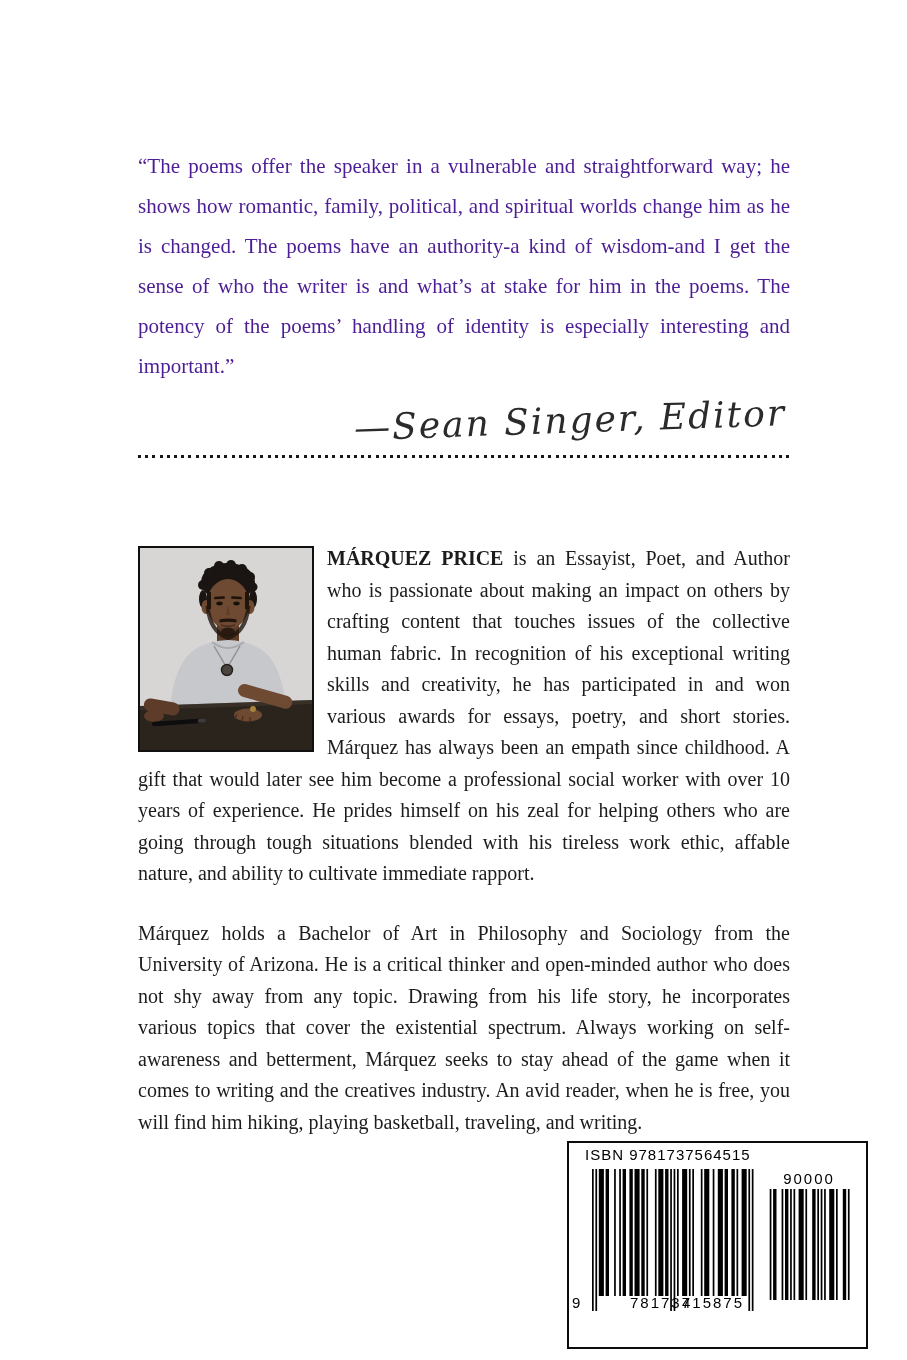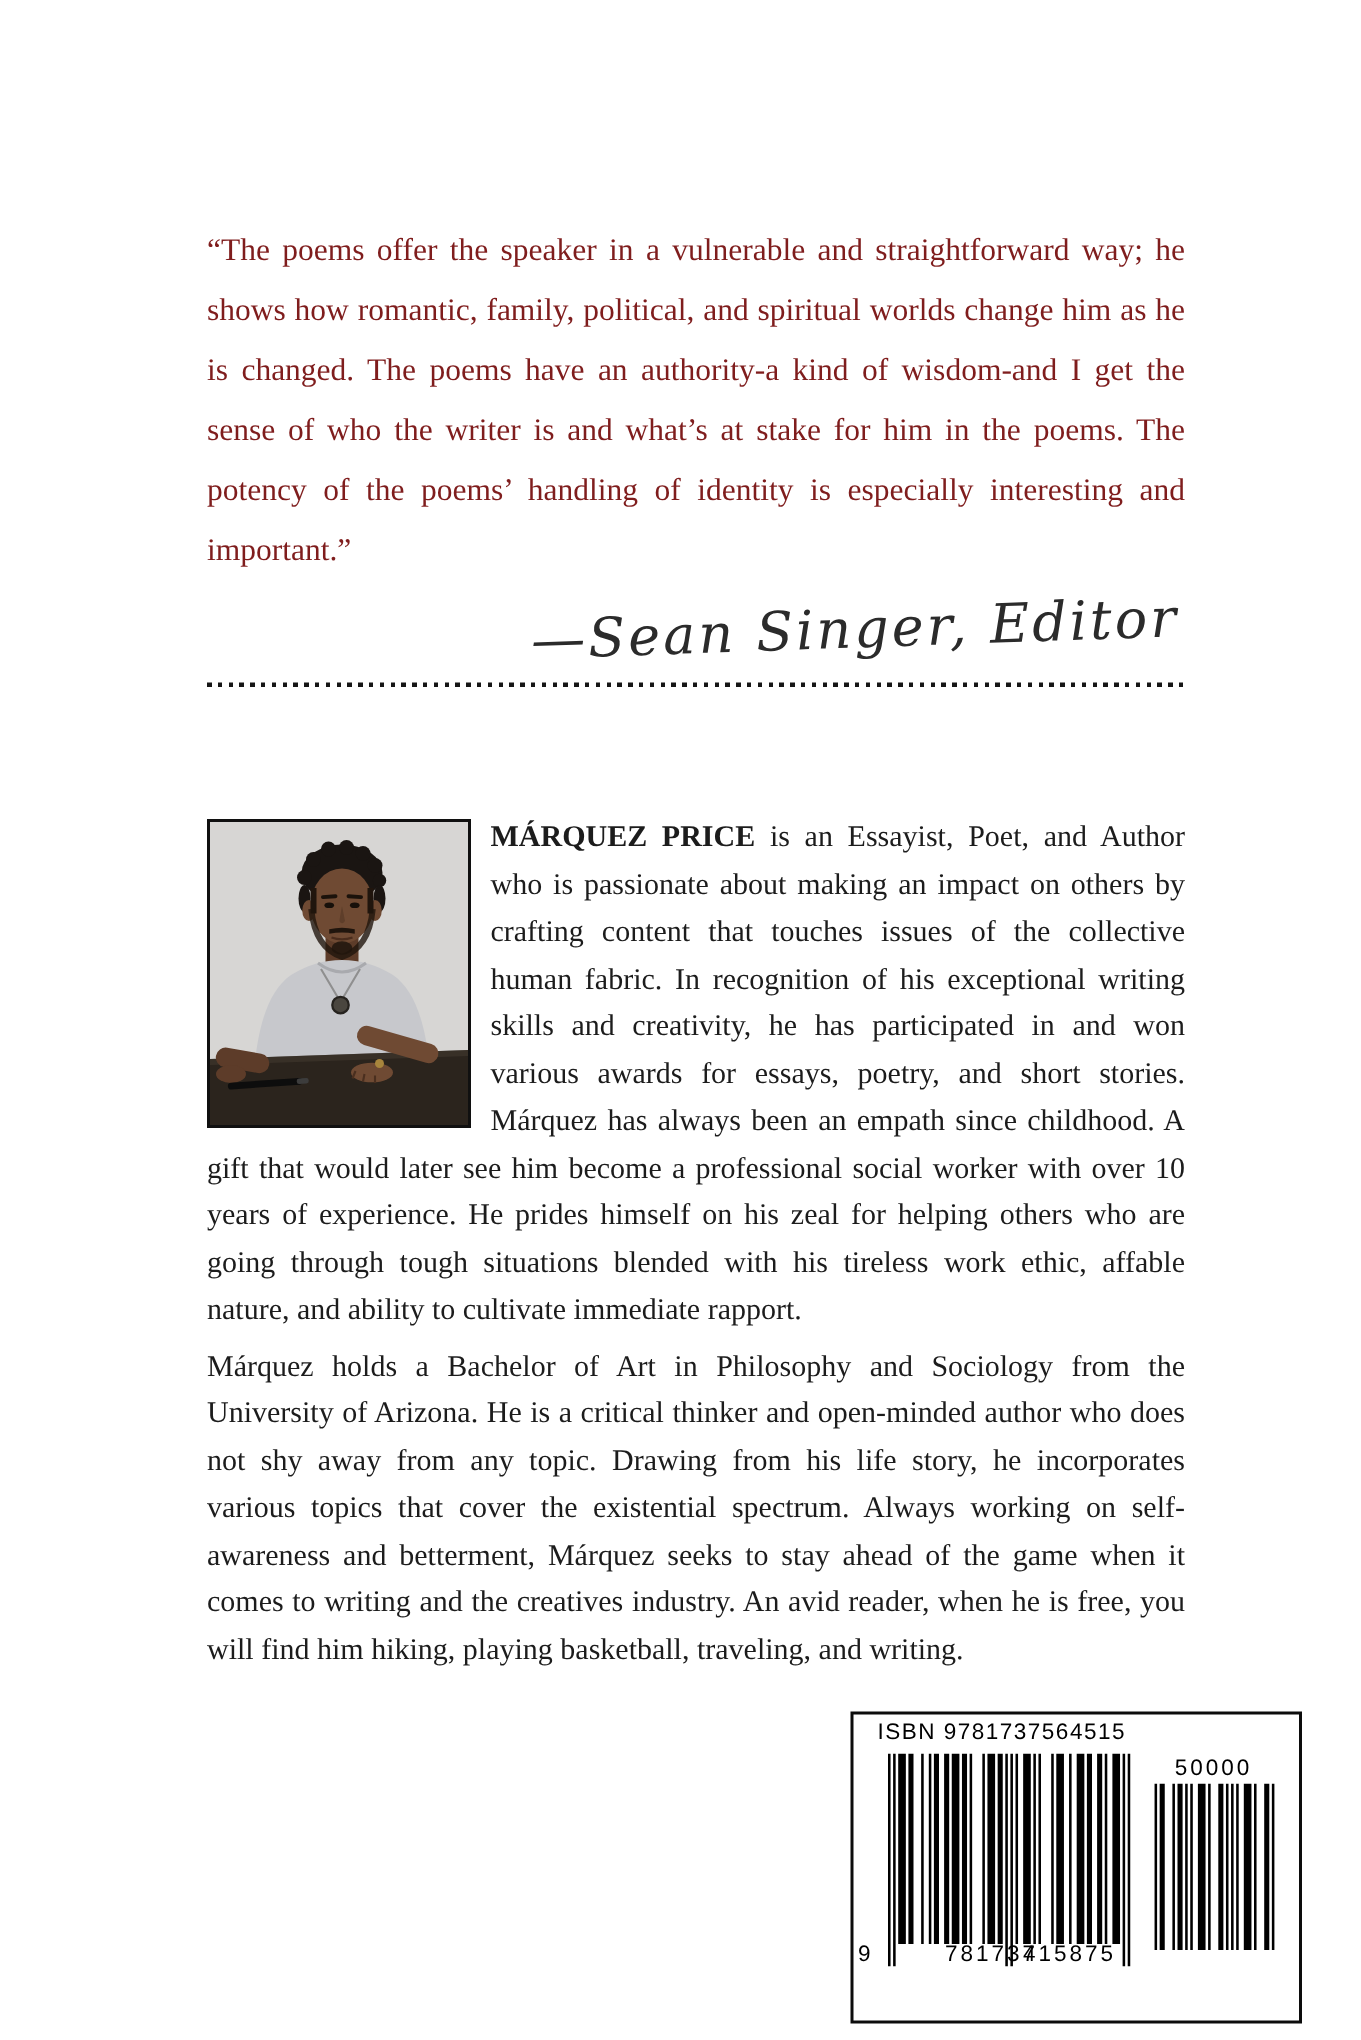--- a/index.html
+++ b/index.html
@@ -4,39 +4,39 @@
 <style>
   html,body{margin:0;padding:0;}
   body{
     width:907px;height:1360px;position:relative;overflow:hidden;
     background:#ffffff;color:#1c1c1c;
     font-family:"Liberation Serif", serif;
   }
   
   .top-flow{position:absolute;left:138px;top:146px;width:652px;}
   .quote{
-    margin:0;font-size:21px;line-height:40px;text-align:justify;color:#7f1d1d;
+    margin:0;font-size:21px;line-height:40px;text-align:justify;color:#4c1d95;
   }
   .signature{
     margin-top:6px;padding-right:4px;text-align:right;
     font-family:"DejaVu Serif", serif;font-style:italic;
     font-size:36px;letter-spacing:2px;color:#2b2b2b;
     transform:rotate(-2deg);transform-origin:right center;
   }
   .divider{
     margin-top:22px;height:3px;
     background:repeating-linear-gradient(90deg,#161616 0 3px,transparent 3px 7.2px);
   }
   
   .bio{
     position:absolute;left:138px;top:543px;width:652px;
     font-size:20px;line-height:31.5px;text-align:justify;color:#1c1c1c;
   }
   .bio p{margin:0;}
-  .bio .p2{margin-top:6px;}
+  .bio .p2{margin-top:28px;}
   .author-name{font-weight:bold;}
   .photo-frame{
     float:left;width:172px;height:202px;border:2px solid #101010;
     margin:3px 13px 6px 0;background:#d7d6d4;
   }
   .photo-frame svg{display:block;}
   
   .barcode-box{
     position:absolute;left:567px;top:1141px;width:301px;height:208px;
     background:#ffffff;border:2px solid #0c0c0c;box-sizing:border-box;
@@ -154,21 +154,21 @@
       <rect x="132.60" y="0" width="3.40" height="127" fill="#000"></rect>
       <rect x="139.40" y="0" width="3.40" height="127" fill="#000"></rect>
       <rect x="144.50" y="0" width="1.70" height="127" fill="#000"></rect>
       <rect x="149.60" y="0" width="5.10" height="127" fill="#000"></rect>
       <rect x="156.40" y="0" width="1.70" height="142" fill="#000"></rect>
       <rect x="159.80" y="0" width="1.70" height="142" fill="#000"></rect>
     </svg>
   <span class="bdigit d9">9</span>
   <span class="bdigit g1">781737</span>
   <span class="bdigit g2">415875</span>
-  <div class="supp-num">50000</div>
+  <div class="supp-num">90000</div>
   <svg id="ean5-svg" width="82" height="111" viewBox="0 0 82 111">
       <rect x="1.70" y="0" width="1.70" height="111" fill="#000"></rect>
       <rect x="5.10" y="0" width="3.40" height="111" fill="#000"></rect>
       <rect x="13.60" y="0" width="1.70" height="111" fill="#000"></rect>
       <rect x="17.00" y="0" width="3.40" height="111" fill="#000"></rect>
       <rect x="22.10" y="0" width="1.70" height="111" fill="#000"></rect>
       <rect x="25.50" y="0" width="1.70" height="111" fill="#000"></rect>
       <rect x="30.60" y="0" width="5.10" height="111" fill="#000"></rect>
       <rect x="37.40" y="0" width="1.70" height="111" fill="#000"></rect>
       <rect x="44.20" y="0" width="3.40" height="111" fill="#000"></rect>

